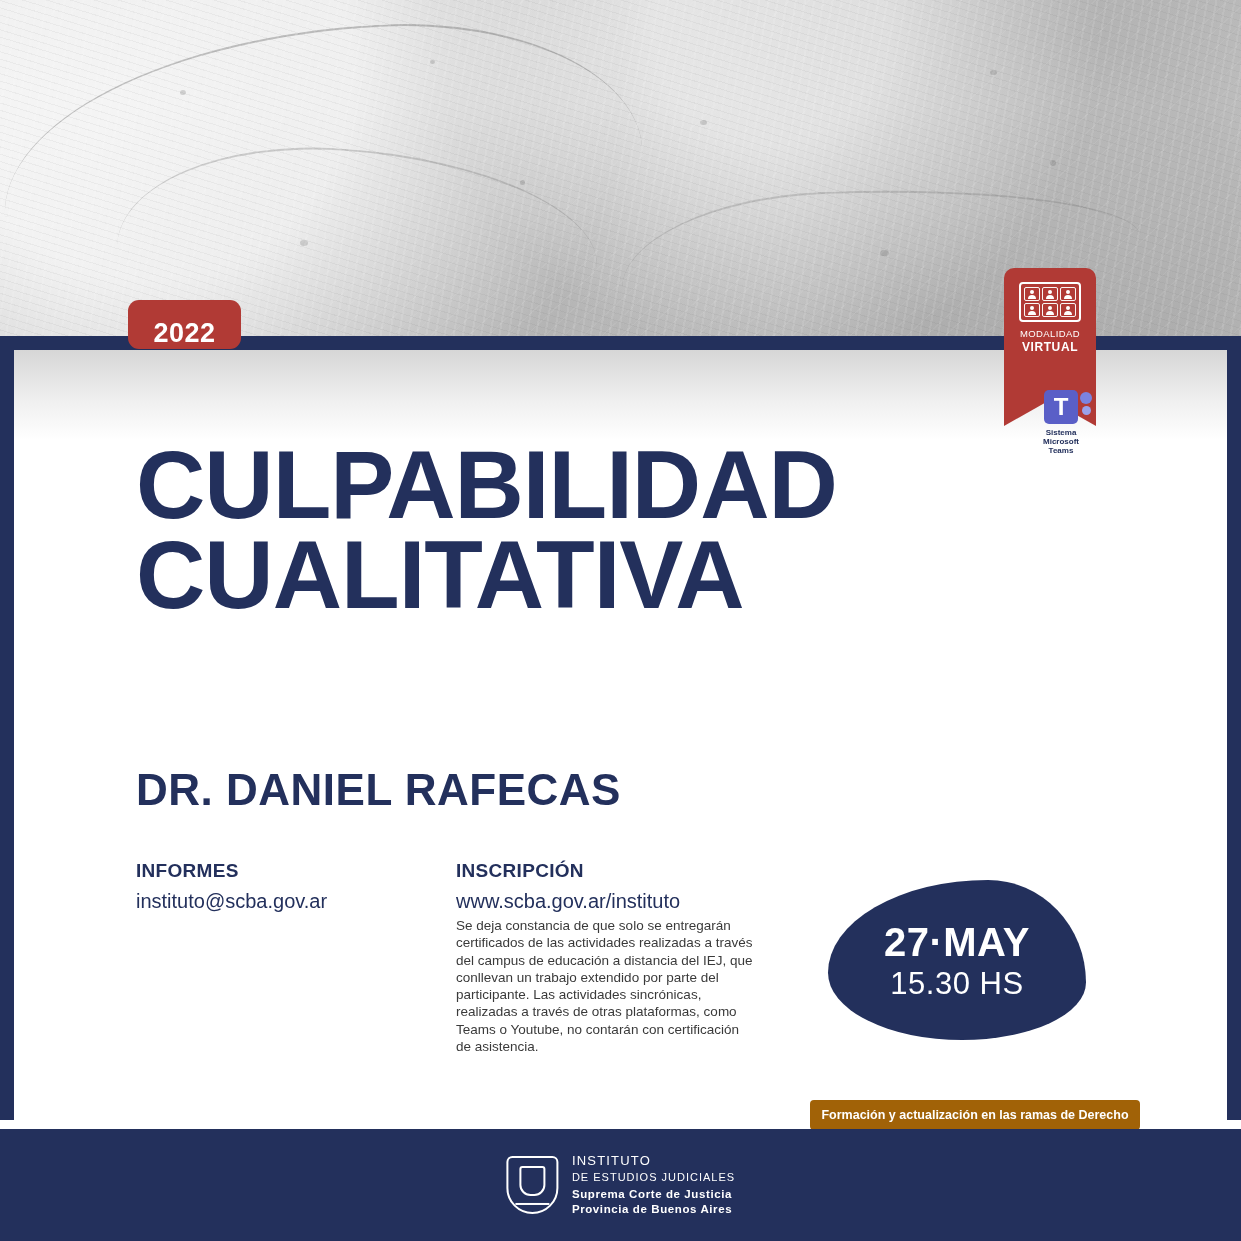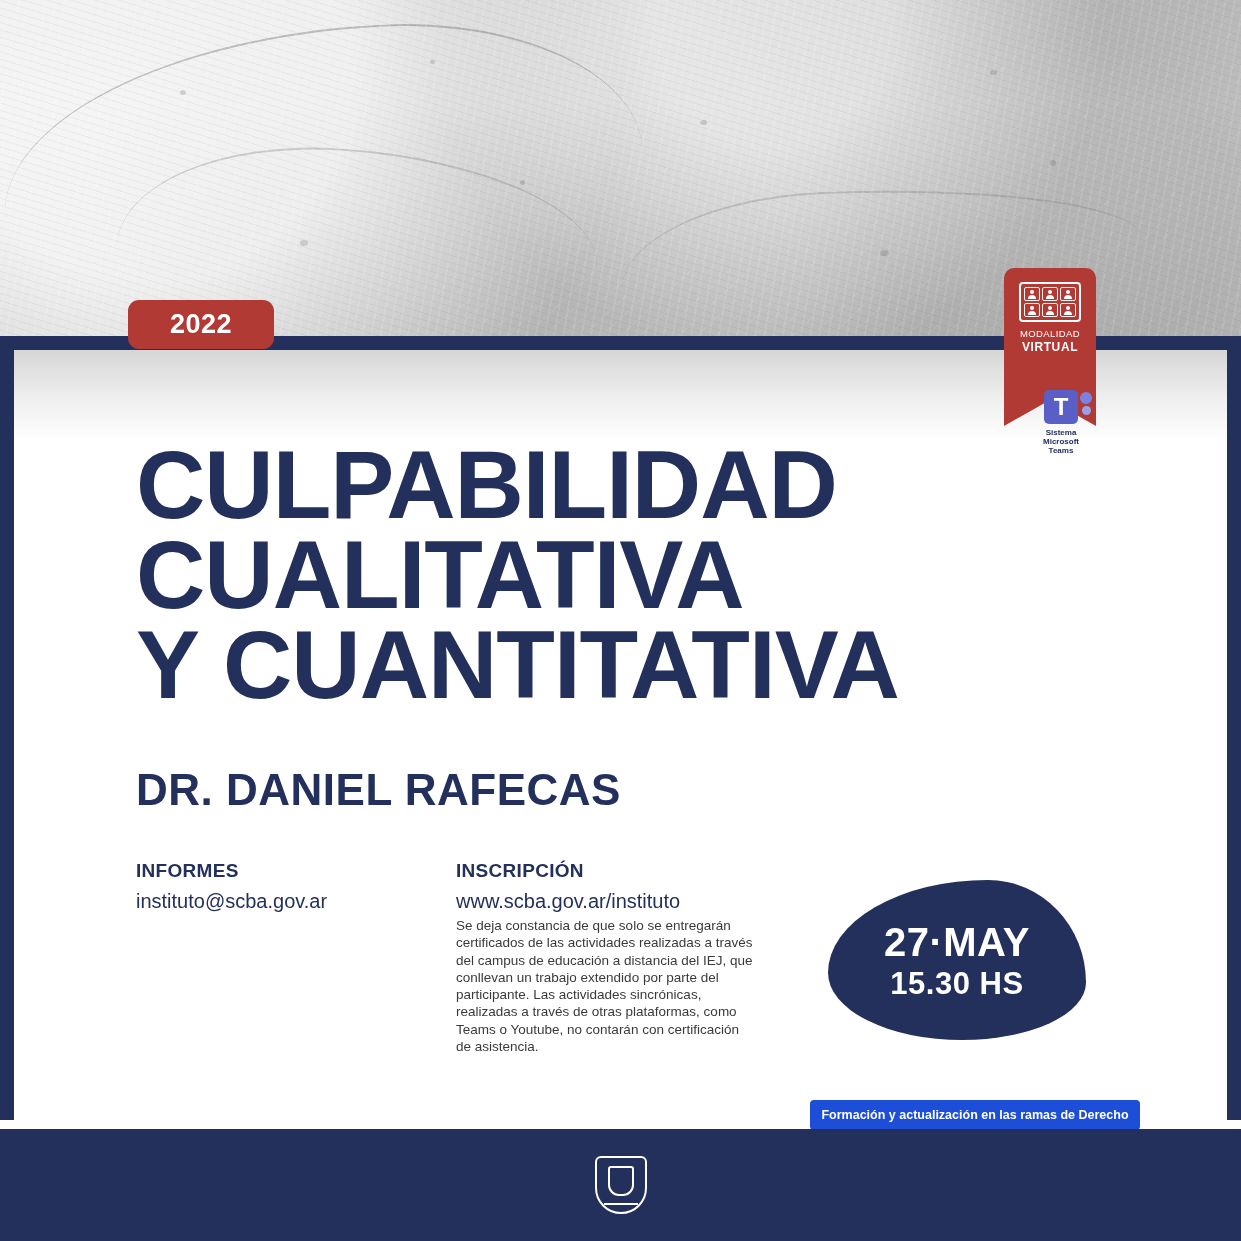--- a/index.html
+++ b/index.html
@@ -67,23 +67,23 @@
   
   .sidebar-left{
     position:absolute;left:0;top:350px;width:14px;height:770px;background:#23305c;
   }
   .sidebar-right{
     position:absolute;right:0;top:350px;width:14px;height:770px;background:#23305c;
   }
 
   
   .year-badge{
-    position:absolute;left:128px;top:300px;width:146px;height:49px;
+    position:absolute;left:128px;top:300px;width:113px;height:49px;
     background:#b13a35;border-radius:11px;
-    display:flex;align-items:center;justify-content:center;
+    display:flex;align-items:flex-end;justify-content:center;
     color:#fff;font-weight:bold;font-size:27px;letter-spacing:.5px;
   }
 
   
   .ribbon{
     position:absolute;left:1004px;top:268px;width:92px;height:132px;
     background:#b13a35;border-radius:10px 10px 0 0;
   }
   .ribbon:after{
     content:"";position:absolute;left:0;bottom:-26px;width:0;height:0;
@@ -161,26 +161,26 @@
 
   
   .date-blob{
     position:absolute;left:828px;top:880px;width:258px;height:160px;
     background:#23305c;
     border-radius:62% 38% 48% 52% / 58% 64% 36% 42%;
     color:#fff;display:flex;flex-direction:column;
     align-items:center;justify-content:center;
   }
   .date-1{font-size:40px;font-weight:bold;letter-spacing:.5px;line-height:1;}
-  .date-2{font-size:31px;font-weight:bold;letter-spacing:.5px;margin-top:6px;line-height:1;}
+  .date-2{font-size:31px;font-weight:normal;letter-spacing:.5px;margin-top:6px;line-height:1;}
 
   
   .tagline{
     position:absolute;left:810px;top:1100px;width:330px;height:30px;
-    background:#1d4ed8;border-radius:4px;
+    background:#a16207;border-radius:4px;
     display:flex;align-items:center;justify-content:center;
     color:#fff;font-size:12.5px;font-weight:bold;
   }
 
   
   .footer{
     position:absolute;left:0;bottom:0;width:1241px;height:112px;background:#23305c;
   }
   .footer-inner{
     position:absolute;left:50%;top:50%;transform:translate(-50%,-50%);
@@ -253,21 +253,20 @@
         <span class="teams-dot small" style="display:block;"></span>
       </span>
     </div>
     <div class="teams-cap1">Sistema</div>
     <div class="teams-cap2">Microsoft Teams</div>
   </div>
 
   <div class="title">
     <span class="l1">CULPABILIDAD</span>
     <span class="l2">CUALITATIVA</span>
-    <span class="l3">Y CUANTITATIVA</span>
   </div>
 
   <div class="speaker">DR. DANIEL RAFECAS</div>
 
   <div class="col-informes">
     <p class="col-head">INFORMES</p>
     <p class="col-sub">instituto@scba.gov.ar</p>
   </div>
 
   <div class="col-inscripcion">
@@ -281,16 +280,22 @@
     <span class="date-2">15.30 HS</span>
   </div>
 
   <div class="tagline">
     <span>Formación y actualización en las ramas de Derecho</span>
   </div>
 
   <div class="footer">
     <div class="footer-inner">
       <div class="crest"></div>
+      <div class="foot-txt">
+        <div class="foot-l1">INSTITUTO</div>
+        <div class="foot-l2">DE ESTUDIOS JUDICIALES</div>
+        <div class="foot-l3">Suprema Corte de Justicia</div>
+        <div class="foot-l4">Provincia de Buenos Aires</div>
+      </div>
     </div>
   </div>
 
 </div>
 
 </body></html>

